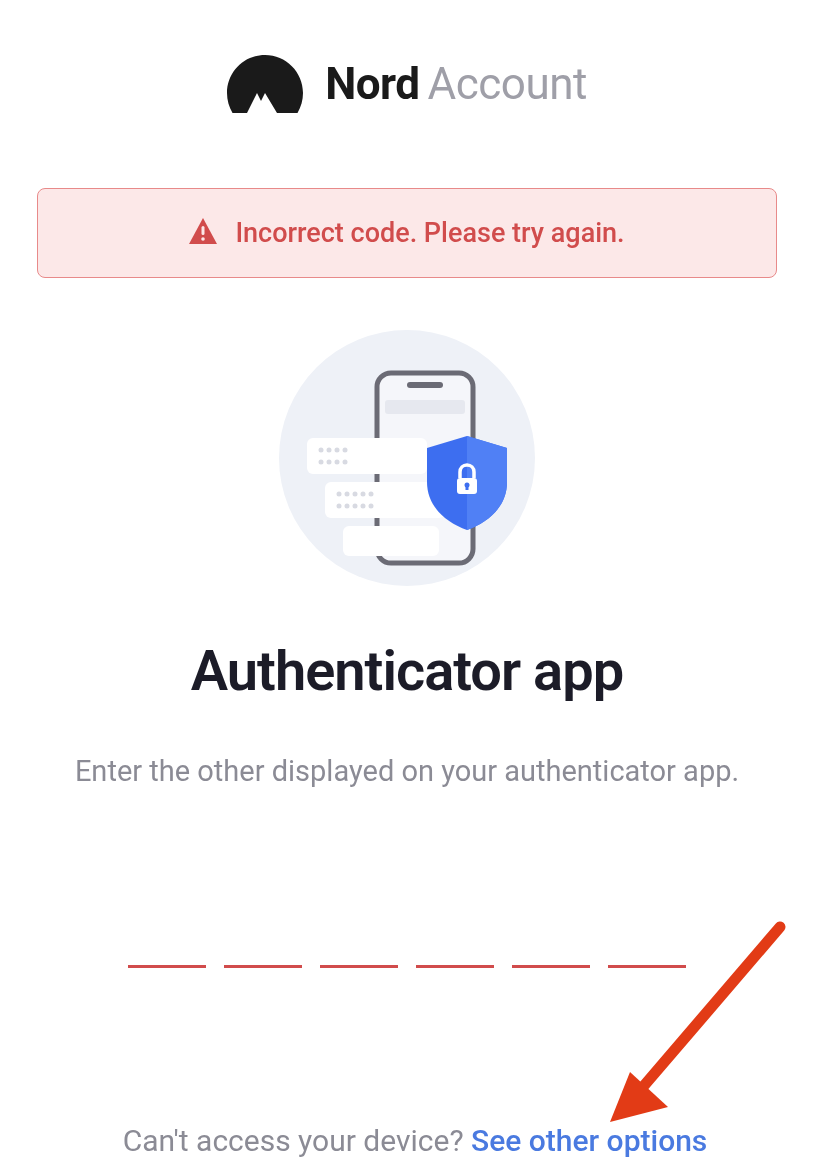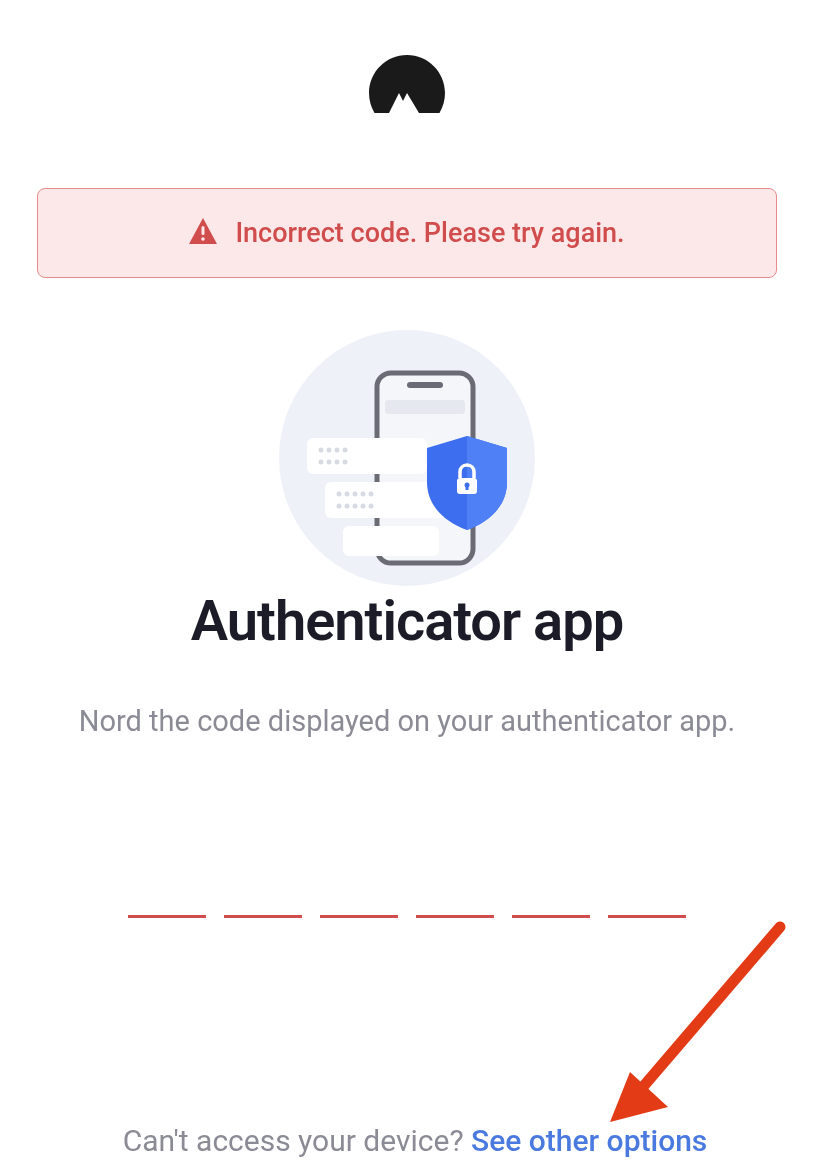--- a/index.html
+++ b/index.html
@@ -60,20 +60,21 @@
     .illustration {
       display: flex;
       justify-content: center;
       margin-top: 50px;
     }
     .title {
       text-align: center;
       font-size: 56px;
       font-weight: 600;
       color: #1c1c28;
+      margin-top: 50px;
       letter-spacing: -1px;
     }
     .subtitle {
       text-align: center;
       font-size: 29px;
       color: #8b8b95;
       margin-top: 50px;
       padding: 0 30px;
     }
     .code-inputs {
@@ -115,20 +116,23 @@
     }
   </style>
 </head>
 <body>
 
 <div class="header">
   <span class="logo-icon">
     <svg width="76" height="58" viewBox="0 0 76 58">
       <path d="M 38 0 C 17 0 0 17 0 38 C 0 45 2 52 5.5 58 L 20 58 L 30 38 L 34 46 L 38 38 L 50 58 L 70.5 58 C 74 52 76 45 76 38 C 76 17 59 0 38 0 Z" fill="#1a1a1a"></path>
     </svg>
+  </span>
+  <span class="logo-text">
+    <span class="logo-bold">Nord</span><span class="logo-light">Account</span>
   </span>
 </div>
 
 <div class="alert">
   <span class="alert-icon">
     <svg width="28" height="26" viewBox="0 0 28 26">
       <path d="M 14 0 L 28 26 L 0 26 Z" fill="#d14c4c"></path>
       <rect x="12.5" y="8" width="3" height="9" fill="#fce8e8" rx="1.5"></rect>
       <circle cx="14" cy="21" r="1.8" fill="#fce8e8"></circle>
     </svg>
@@ -169,21 +173,21 @@
     <path d="M 190 108 L 230 120 L 230 154 C 230 178 212 194 190 202 L 190 108 Z" fill="#5080f5"></path>
     <rect x="180" y="150" width="20" height="16" rx="3" fill="#ffffff"></rect>
     <path d="M 183 150 L 183 144 C 183 140 186 137 190 137 C 194 137 197 140 197 144 L 197 150" stroke="#ffffff" stroke-width="3.5" fill="none"></path>
     <circle cx="190" cy="157" r="2.5" fill="#3d6ef0"></circle>
     <rect x="188.5" y="157" width="3" height="5" fill="#3d6ef0"></rect>
   </svg>
 </div>
 
 <h1 class="title">Authenticator app</h1>
 
-<p class="subtitle">Nord the code displayed on your authenticator app.</p>
+<p class="subtitle">Enter the other displayed on your authenticator app.</p>
 
 <div class="code-inputs">
   <input type="text" maxlength="1" class="code-digit" style="">
   <input type="text" maxlength="1" class="code-digit" style="">
   <input type="text" maxlength="1" class="code-digit" style="">
   <input type="text" maxlength="1" class="code-digit" style="">
   <input type="text" maxlength="1" class="code-digit" style="">
   <input type="text" maxlength="1" class="code-digit" style="">
 </div>
 

